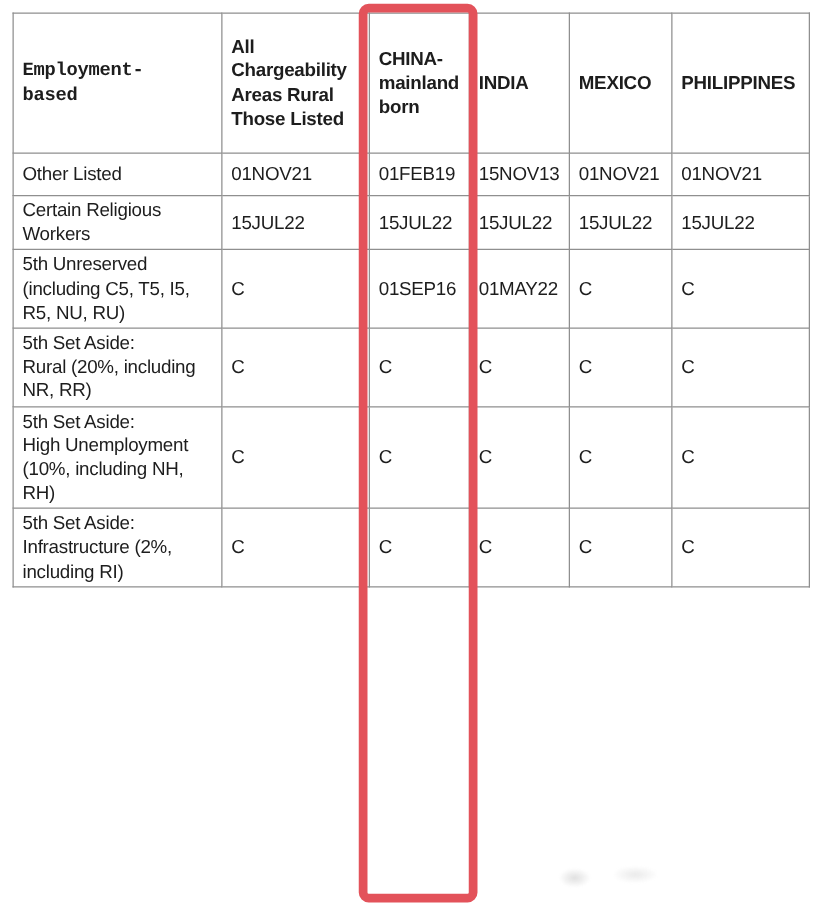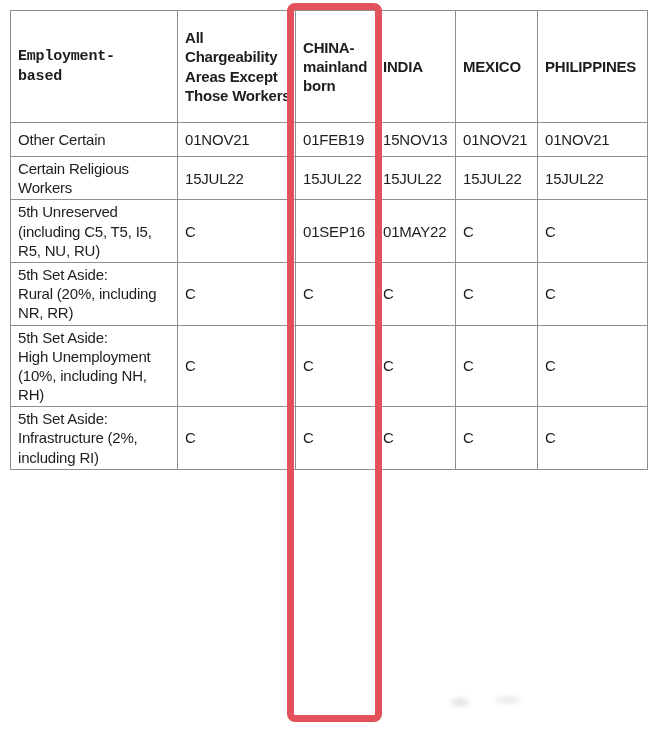--- a/index.html
+++ b/index.html
@@ -95,30 +95,30 @@
         <col class="col-0">
           <col class="col-1">
           <col class="col-2">
         <col class="col-3">
           <col class="col-4">
           <col class="col-5">
       </colgroup>
       <thead>
         <tr>
           <th class="hcol-0"><div class="hdr-label">Employment-based</div></th>
-          <th><div class="hdr-label">All Chargeability Areas Except Those Workers</div></th>
+          <th><div class="hdr-label">All Chargeability Areas Rural Those Listed</div></th>
           <th><div class="hdr-label">CHINA-mainland born</div></th>
           <th><div class="hdr-label">INDIA</div></th>
           <th><div class="hdr-label">MEXICO</div></th>
           <th><div class="hdr-label">PHILIPPINES</div></th>
         </tr>
       </thead>
       <tbody>
           <tr>
-    <td class="cat">Other Certain</td>
+    <td class="cat">Other Listed</td>
 
   <td>01NOV21</td>
             <td>01FEB19</td>
             <td>15NOV13</td>
             <td>01NOV21</td>
             <td>01NOV21</td>
           </tr>
           <tr>
     <td class="cat">Certain Religious Workers</td>
 

